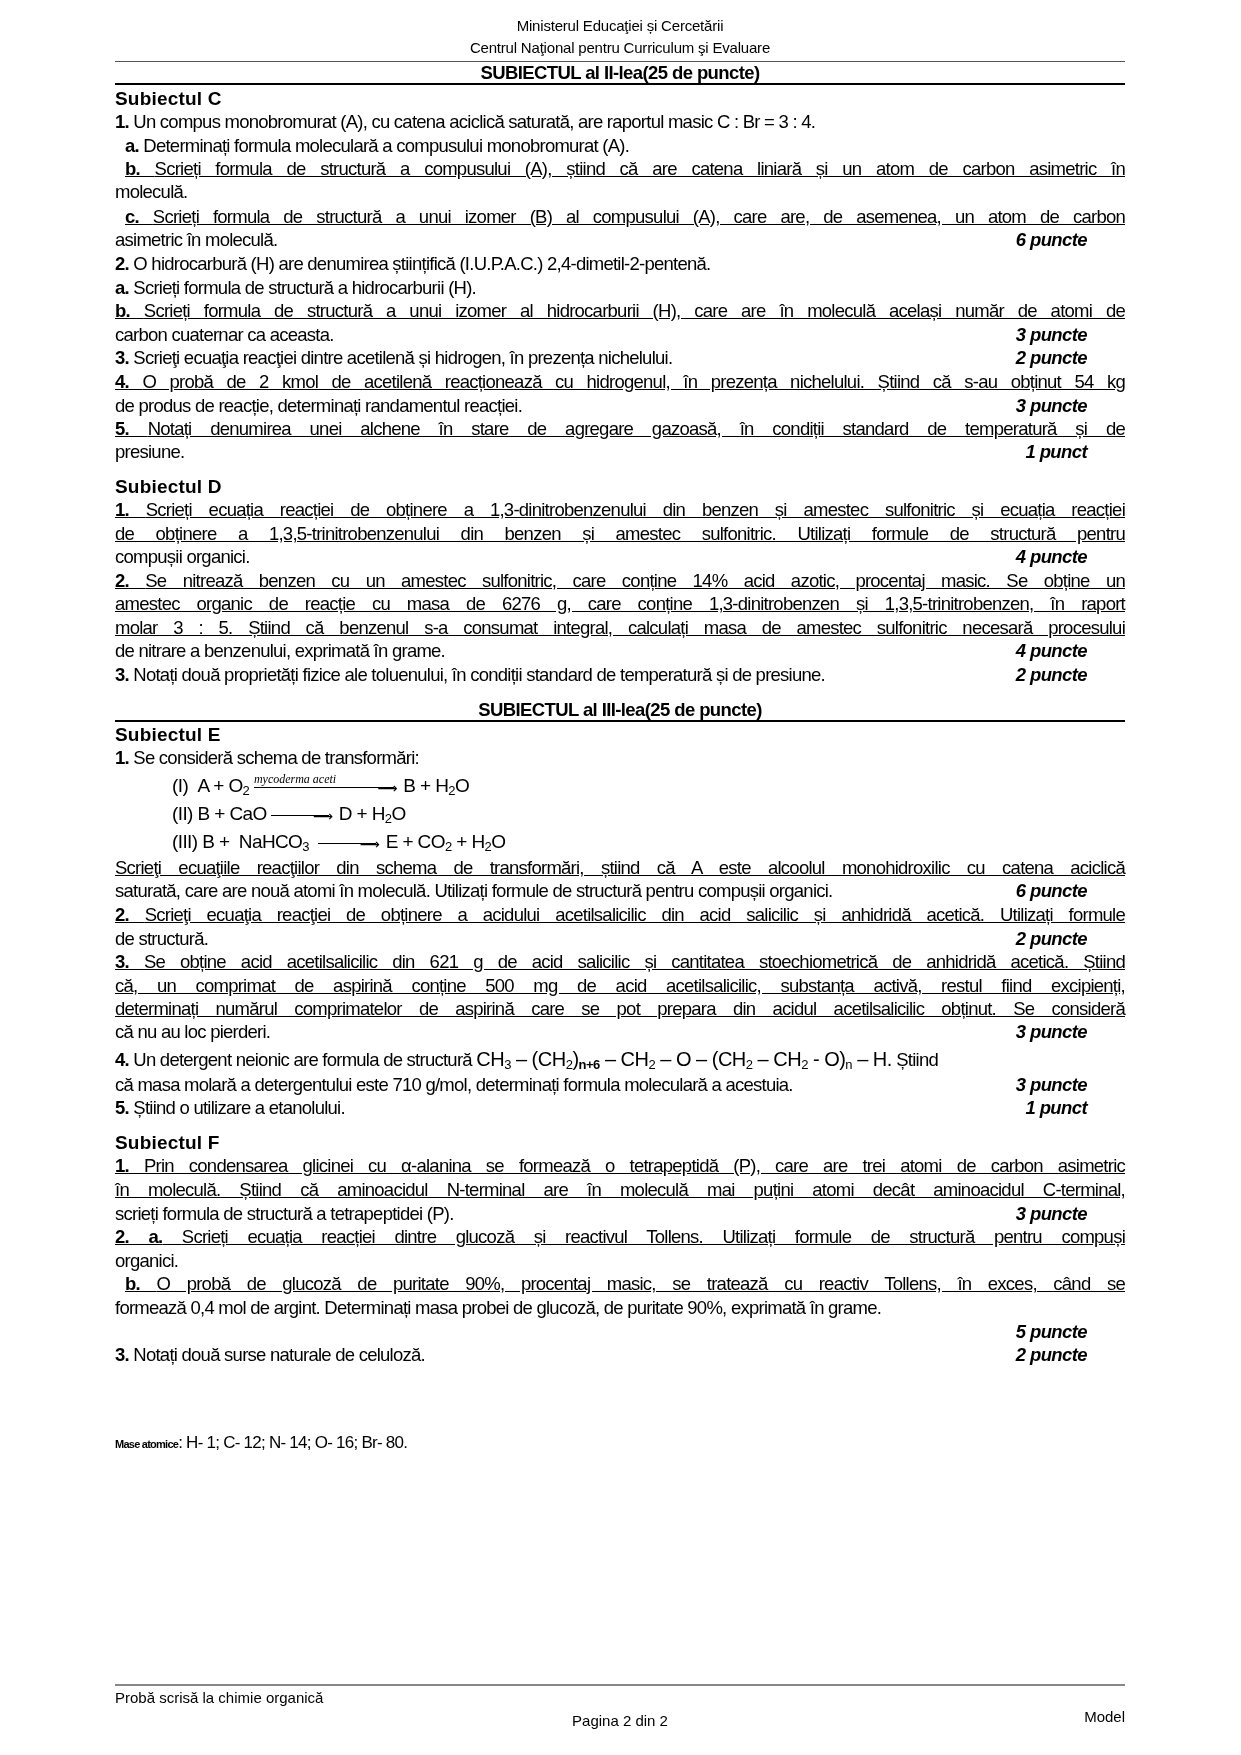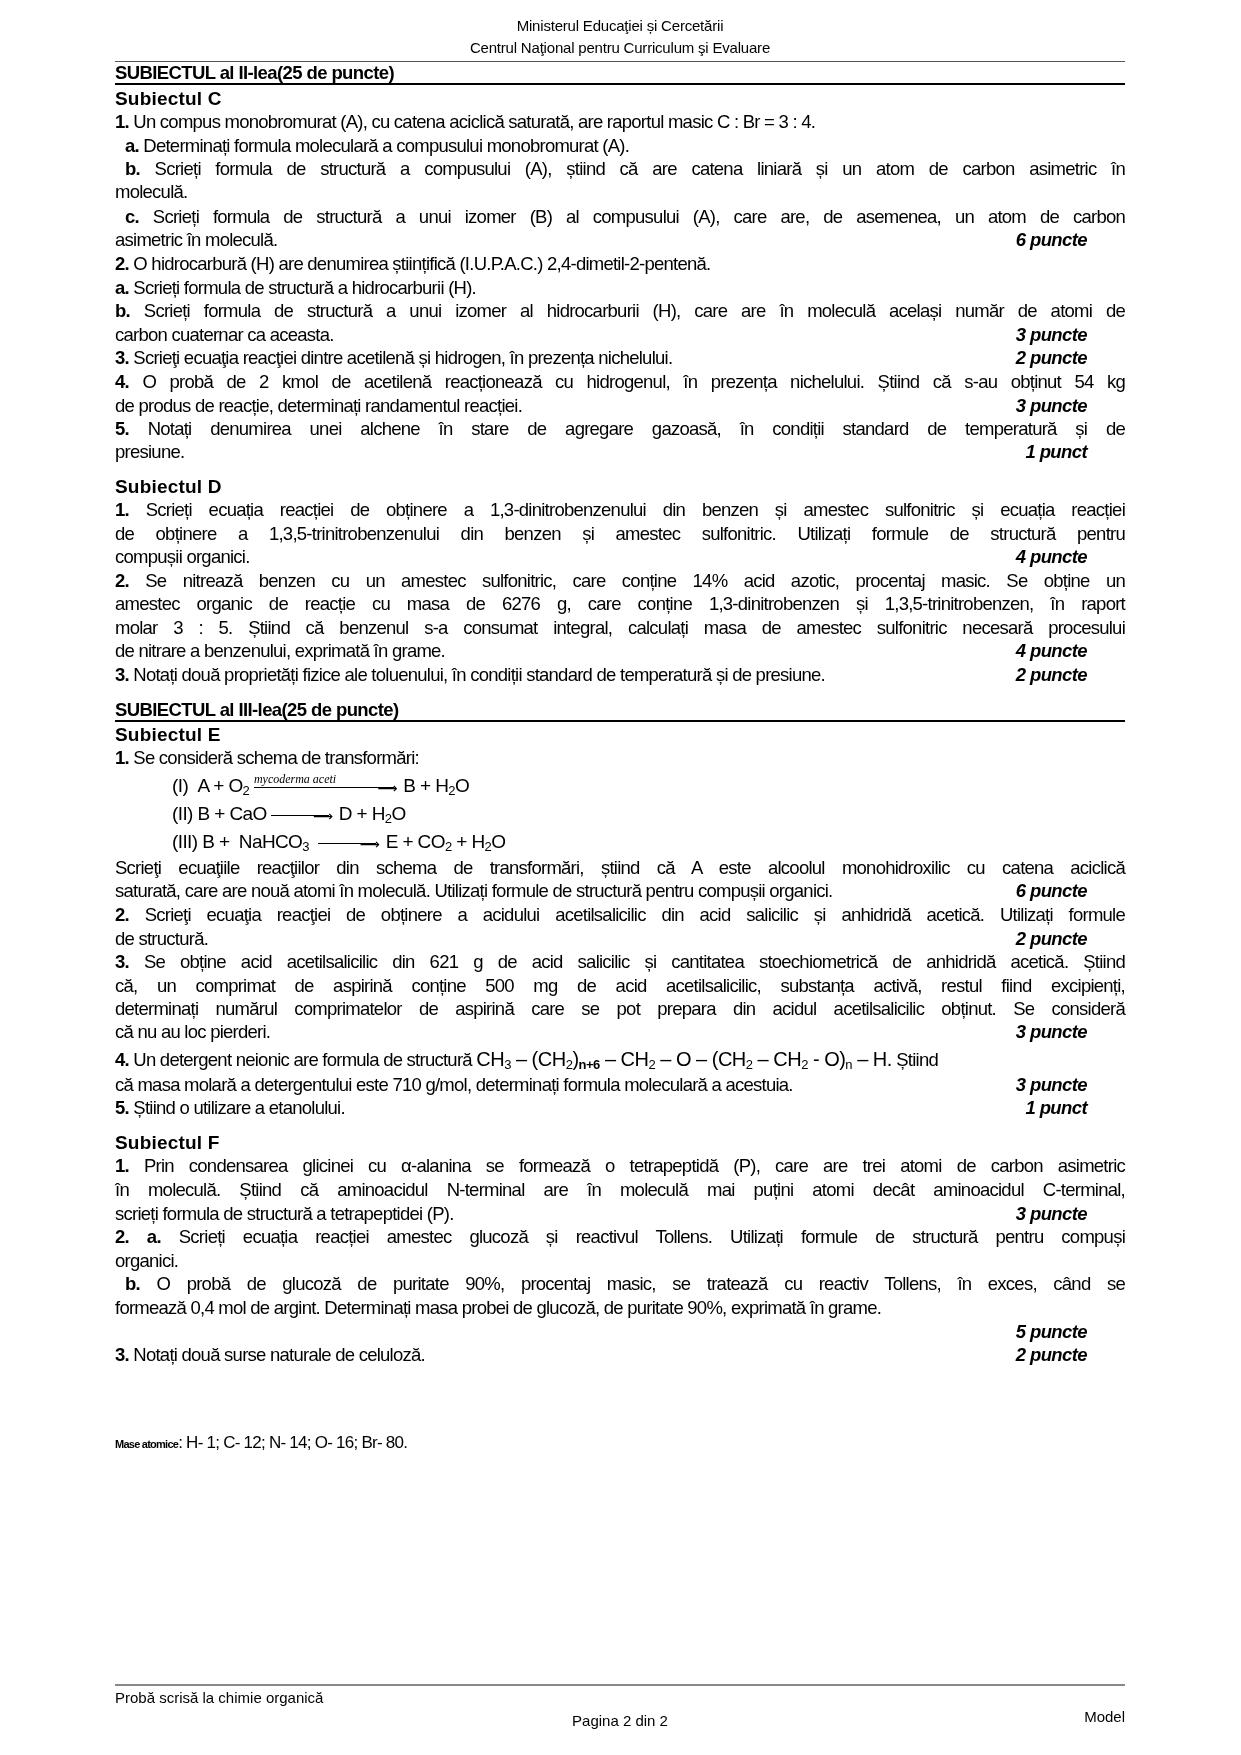--- a/index.html
+++ b/index.html
@@ -3,25 +3,25 @@
 <meta charset="utf-8">
 <style>
   html, body { margin: 0; padding: 0; background: #ffffff; }
   body { width: 1241px; height: 1755px; position: relative; overflow: hidden;
          font-family: "Liberation Sans", sans-serif; color: #000; }
   .page { position: absolute; left: 115px; top: 0; width: 1010px; }
   .hdr { position: absolute; left: 0; width: 1010px; text-align: center; font-size: 15px; letter-spacing: -0.2px; }
   .hdr1 { top: 17px; }
   .hdr2 { top: 39px; }
   .rule-thin { position: absolute; left: 0; width: 1010px; height: 0; border-top: 1px solid #555; }
-  .sect { position: absolute; left: 0; width: 1010px; display: flex; justify-content: flex-start;
+  .sect { position: absolute; left: 0; width: 1010px; display: flex; justify-content: center;
           font-weight: bold; font-size: 18.5px; letter-spacing: -0.6px; border-bottom: 2px solid #000; line-height: 20px; }
   .sub { position: absolute; left: 0; font-weight: bold; font-size: 19px; letter-spacing: 0.2px; }
   .line { position: absolute; left: 0; width: 1010px; font-size: 18.5px; letter-spacing: -0.75px; white-space: nowrap; line-height: 22px; }
-  .just { text-align: justify; text-align-last: justify; white-space: normal; }
+  .just { text-align: justify; text-align-last: justify; white-space: normal; text-decoration: underline; }
   .indent { padding-left: 10px; box-sizing: border-box; }
   .pts { position: absolute; right: 38px; font-weight: bold; font-style: italic; font-size: 18.5px; letter-spacing: -0.6px; line-height: 22px; }
   b { font-weight: bold; }
   .eq { position: absolute; font-size: 19px; letter-spacing: -0.6px; line-height: 22px; white-space: nowrap; }
   .arrow { display: inline-block; position: relative; vertical-align: middle; }
   .arrow .shaft { display: block; border-top: 1px solid #000; margin-top: 2px; }
   .arrow .head { position: absolute; right: -3px; top: -8px; font-size: 14px; }
   .arrow .lbl { position: absolute; left: 0; right: 0; top: -17px; text-align: left; font-family: "Liberation Serif", serif; font-style: italic; font-size: 12px; letter-spacing: 0; }
   sub { font-size: 13px; vertical-align: -3px; line-height: 0; }
   .foot-rule { position: absolute; left: 0; width: 1010px; top: 1684px; border-top: 2px solid #888; }
@@ -129,21 +129,21 @@
 
   <div class="line" style="top:1097px"><b>5.</b> <span>Știind o utilizare a etanolului.</span></div>
   <div class="pts" style="top:1097px">1 punct</div>
 
   <div class="sub" style="top:1132px">Subiectul F</div>
   <div class="line just" style="top:1155px"><b>1.</b> <span>Prin condensarea glicinei cu α-alanina se formează o tetrapeptidă (P), care are trei atomi de carbon asimetric</span></div>
   <div class="line just" style="top:1179px">în moleculă. Știind că aminoacidul N-terminal are în moleculă mai puțini atomi decât aminoacidul C-terminal,</div>
   <div class="line" style="top:1203px">scrieți formula de structură a tetrapeptidei (P).</div>
   <div class="pts" style="top:1203px">3 puncte</div>
 
-  <div class="line just" style="top:1226px"><b>2. a.</b> <span>Scrieți ecuația reacției amestec glucoză și reactivul Tollens. Utilizați formule de structură pentru compuși</span></div>
+  <div class="line just" style="top:1226px"><b>2. a.</b> <span>Scrieți ecuația reacției dintre glucoză și reactivul Tollens. Utilizați formule de structură pentru compuși</span></div>
   <div class="line" style="top:1250px">organici.</div>
   <div class="line just indent" style="top:1273px"><b>b.</b> <span>O probă de glucoză de puritate 90%, procentaj masic, se tratează cu reactiv Tollens, în exces, când se</span></div>
   <div class="line" style="top:1297px">formează 0,4 mol de argint. Determinați masa probei de glucoză, de puritate 90%, exprimată în grame.</div>
   <div class="pts" style="top:1321px">5 puncte</div>
 
   <div class="line" style="top:1344px"><b>3.</b> <span>Notați două surse naturale de celuloză.</span></div>
   <div class="pts" style="top:1344px">2 puncte</div>
 
   <div class="line" style="top:1432px;font-size:17px"><b style="font-size:11px">Mase atomice</b><span>: H- 1; C- 12; N- 14; O- 16; Br- 80.</span></div>
 

